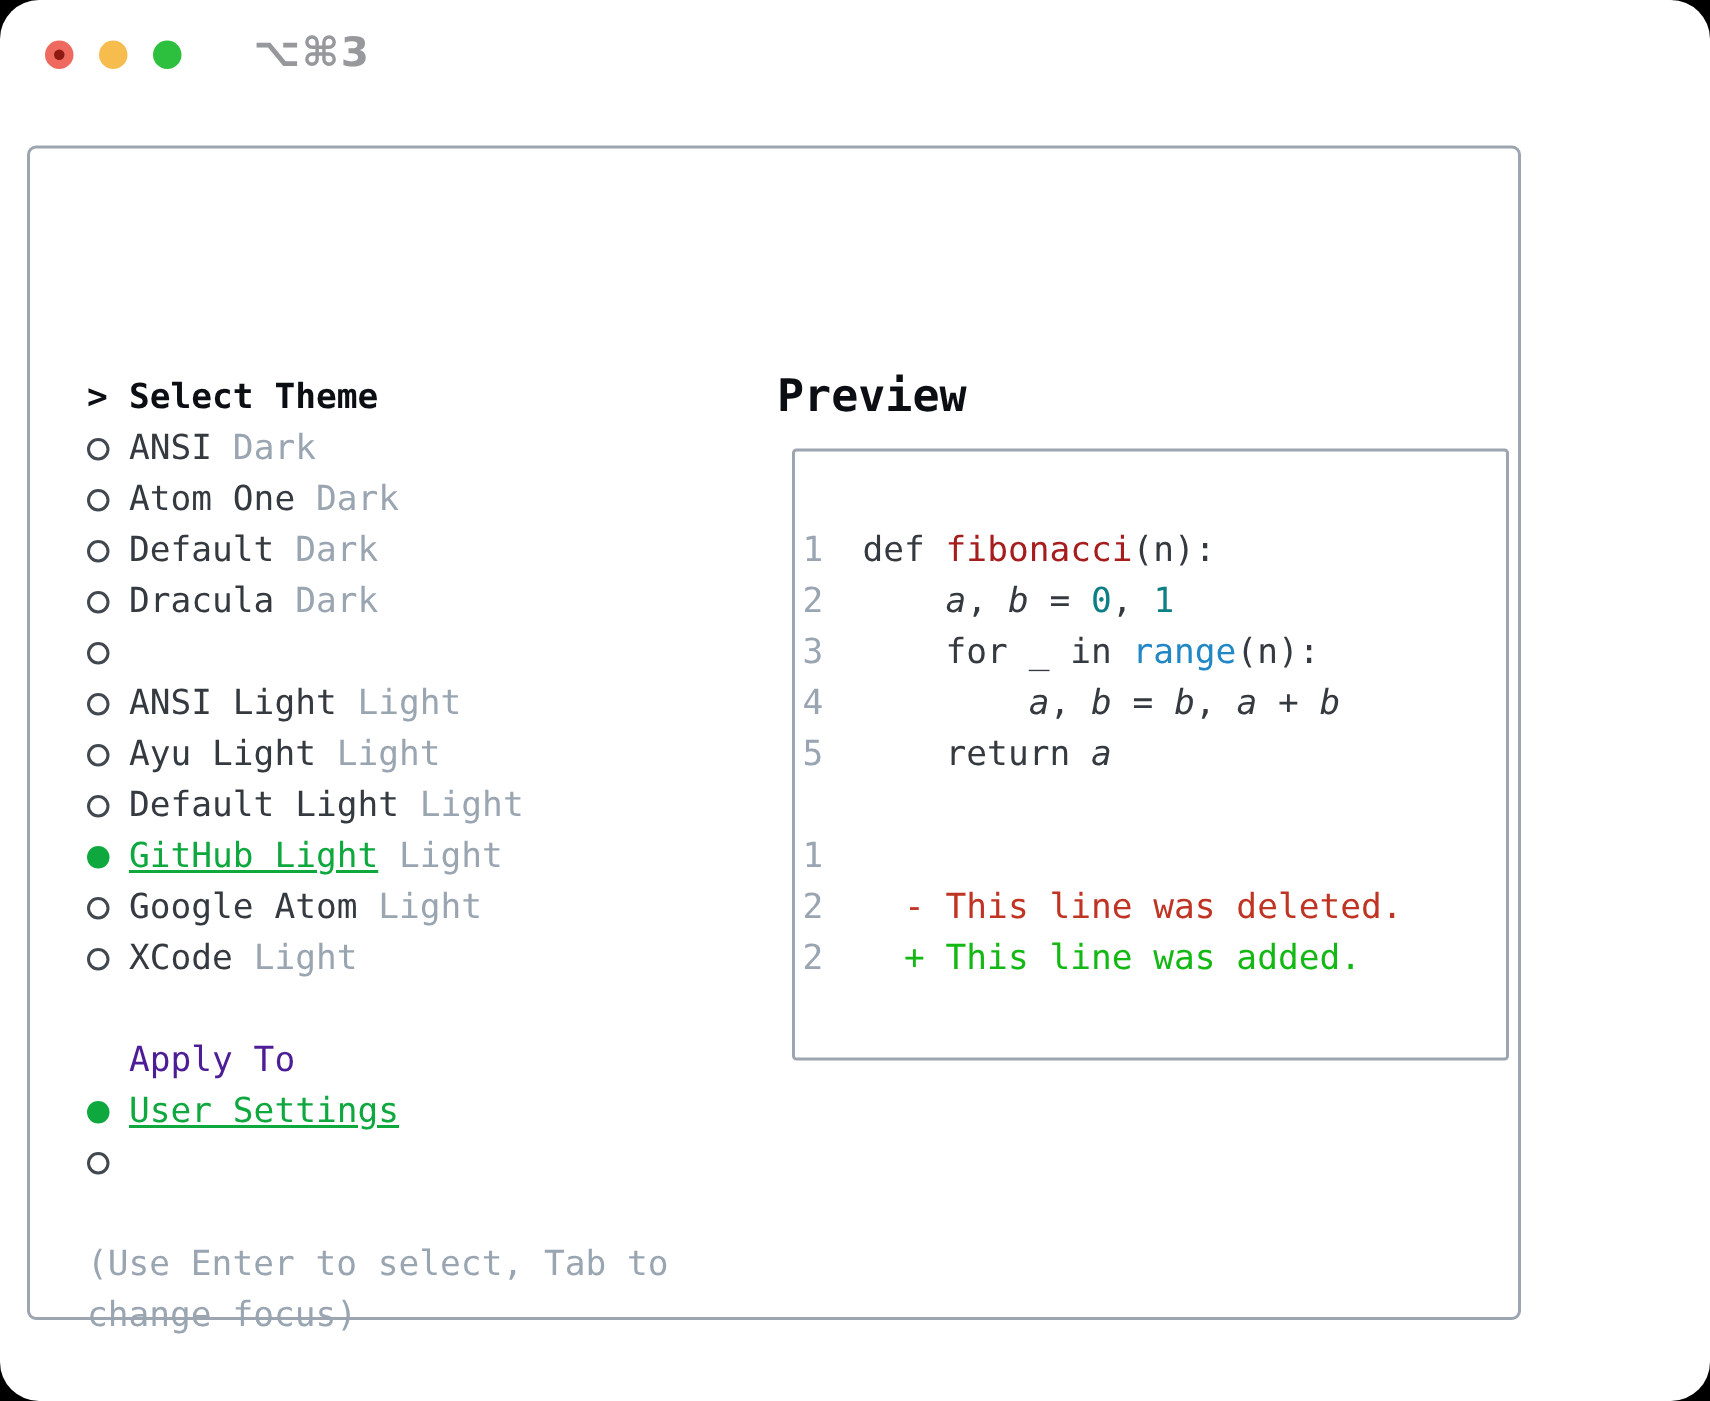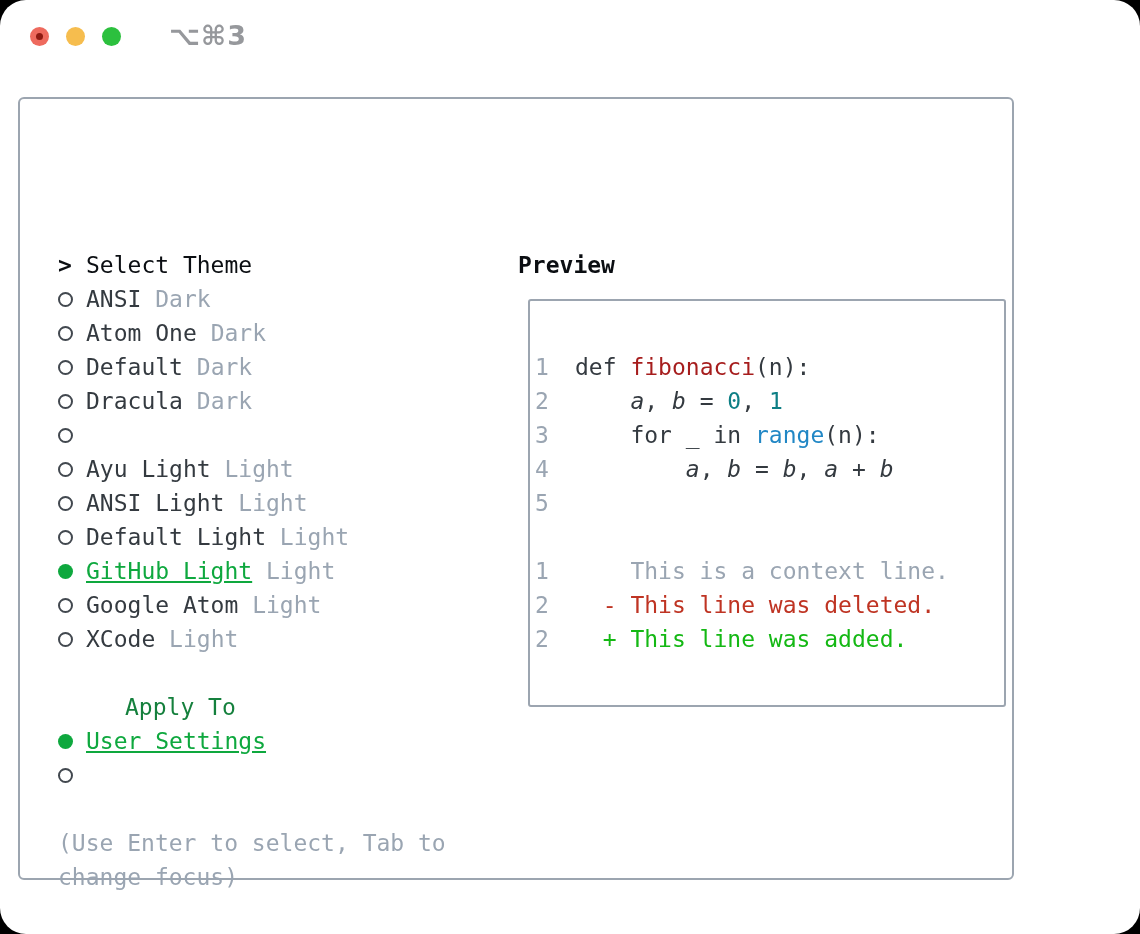--- a/index.html
+++ b/index.html
@@ -37,31 +37,31 @@
   
   .leftcol{
     position:absolute;left:38px;top:149px;
     font-size:23px;line-height:34px;color:var(--fg);
   }
   .row{display:flex;align-items:center;height:34px;}
   .icon-slot{flex:0 0 28px;width:28px;display:flex;align-items:center;}
   .ring{width:11px;height:11px;border:2px solid #42484f;border-radius:50%;}
   .dot{width:15px;height:15px;border-radius:50%;background:var(--green);}
   .caret{font-weight:700;color:var(--heading);}
-  .hdr{font-weight:400;color:var(--heading);}
-  .apply-hdr{color:#15803d;margin-left:39px;}
+  .hdr{font-weight:700;color:var(--heading);}
+  .apply-hdr{color:#4c1d95;}
   .lbl{white-space:pre;}
   .sel{color:var(--green);text-decoration:underline;}
   .muted{color:var(--muted);}
   .spacer{height:34px;}
   .help{height:34px;color:var(--muted);white-space:pre;}
   
   .preview-label{
     position:absolute;left:498px;top:149px;height:34px;
-    font-size:23px;line-height:34px;font-weight:700;color:var(--heading);
+    font-size:30px;line-height:34px;font-weight:700;color:var(--heading);
   }
   .pbox{
     position:absolute;left:508px;top:200px;width:478px;height:408px;
     border:2px solid var(--border);border-radius:3px;
     box-sizing:border-box;background:#fff;
     padding:49px 0 0 5px;overflow:hidden;
     font-size:23px;line-height:34px;
   }
   .crow{display:flex;height:34px;}
   .ln{flex:0 0 14px;width:14px;color:var(--muted);white-space:pre;}
@@ -126,27 +126,27 @@
           </div>
           <div class="row">
             <span class="icon-slot">
               <span class="ring"></span>
             </span>
           </div>
           <div class="row">
             <span class="icon-slot">
               <span class="ring"></span>
             </span>
+            <span class="lbl"><span>ANSI Light</span><span class="muted"> Light</span></span>
+          </div>
+          <div class="row">
+            <span class="icon-slot">
+              <span class="ring"></span>
+            </span>
             <span class="lbl"><span>Ayu Light</span><span class="muted"> Light</span></span>
-          </div>
-          <div class="row">
-            <span class="icon-slot">
-              <span class="ring"></span>
-            </span>
-            <span class="lbl"><span>ANSI Light</span><span class="muted"> Light</span></span>
           </div>
           <div class="row">
             <span class="icon-slot">
               <span class="ring"></span>
             </span>
             <span class="lbl"><span>Default Light</span><span class="muted"> Light</span></span>
           </div>
           <div class="row">
             <span class="icon-slot">
               <span class="dot"></span>
@@ -209,28 +209,28 @@
           <div class="crow">
             <span class="ln">3</span>
             <span class="ct"><span class="c-fg">    for _ in </span><span class="c-builtin">range</span><span class="c-fg">(n):</span></span>
           </div>
           <div class="crow">
             <span class="ln">4</span>
             <span class="ct"><span class="c-fg">        </span><span class="c-fg it">a</span><span class="c-fg">, </span><span class="c-fg it">b</span><span class="c-fg"> = </span><span class="c-fg it">b</span><span class="c-fg">, </span><span class="c-fg it">a</span><span class="c-fg"> + </span><span class="c-fg it">b</span></span>
           </div>
           <div class="crow">
             <span class="ln">5</span>
+            <span class="ct"><span class="c-fg">    return </span><span class="c-fg it">a</span></span>
           </div>
           <div class="crow">
             <span class="ln"></span>
             <span class="ct"></span>
           </div>
           <div class="crow">
             <span class="ln">1</span>
-            <span class="ct"><span class="c-muted">    This is a context line.</span></span>
           </div>
           <div class="crow">
             <span class="ln">2</span>
             <span class="ct"><span class="c-del">  - This line was deleted.</span></span>
           </div>
           <div class="crow">
             <span class="ln">2</span>
             <span class="ct"><span class="c-add">  + This line was added.</span></span>
           </div>
         </div>

